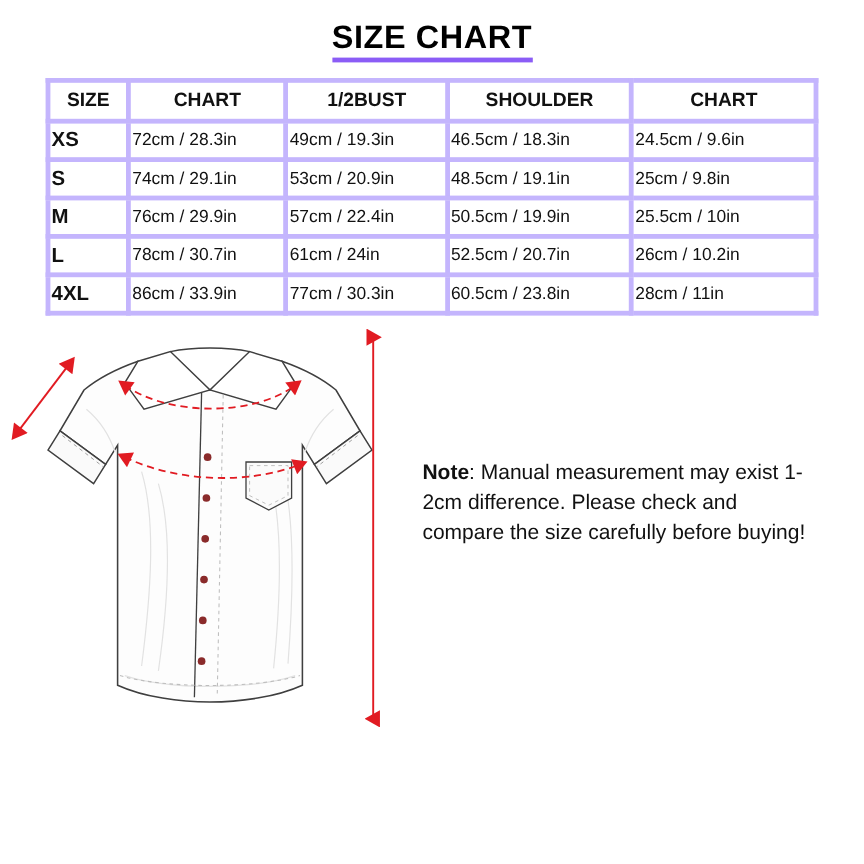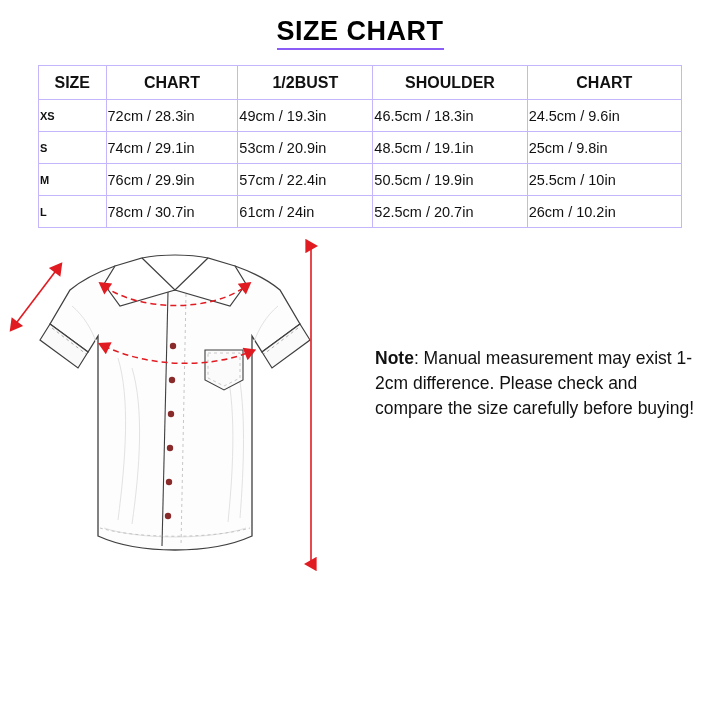--- a/index.html
+++ b/index.html
@@ -20,49 +20,49 @@
   
   .title {
     text-align: center;
     font-size: 27px;
     font-weight: bold;
     letter-spacing: 0.5px;
     padding-top: 16px;
     color: #000;
   }
   .title span {
-    border-bottom: 2px solid #8b5cf6;
+    border-bottom: 4px solid #8b5cf6;
     padding-bottom: 2px;
   }
 
   
   .table-wrap {
     padding: 18px 38px 0 38px;
   }
   table.size-chart {
     border-collapse: collapse;
     width: 100%;
     table-layout: fixed;
   }
   table.size-chart th,
   table.size-chart td {
-    border: 1px solid #c4b5fd;
+    border: 4px solid #c4b5fd;
     vertical-align: middle;
     height: 32px;
     font-size: 14.5px;
     color: #111;
   }
   table.size-chart thead th {
     font-size: 16px;
     font-weight: bold;
     height: 34px;
   }
   table.size-chart tbody td:first-child {
     font-weight: bold;
-    font-size: 11px;
+    font-size: 17px;
   }
   col.c-size { width: 10.5%; }
   col.c-len  { width: 20.5%; }
   col.c-bust { width: 21%; }
   col.c-shou { width: 24%; }
   col.c-slev { width: 24%; }
 
   
   .lower {
     position: relative;
@@ -76,21 +76,20 @@
     height: 360px;
   }
   .note {
     position: absolute;
     left: 352px;
     top: 118px;
     width: 330px;
     font-size: 17.5px;
     line-height: 1.42;
     color: #111;
-    margin-left: 23px;
   }
   .note b { font-weight: bold; }
 </style>
 </head>
 <body>
 
 <div class="title">
   <span>SIZE CHART</span>
 </div>
 
@@ -133,20 +132,27 @@
         <td>57cm / 22.4in</td>
         <td>50.5cm / 19.9in</td>
         <td>25.5cm / 10in</td>
       </tr>
       <tr>
         <td>L</td>
         <td>78cm / 30.7in</td>
         <td>61cm / 24in</td>
         <td>52.5cm / 20.7in</td>
         <td>26cm / 10.2in</td>
+      </tr>
+      <tr>
+        <td>4XL</td>
+        <td>86cm / 33.9in</td>
+        <td>77cm / 30.3in</td>
+        <td>60.5cm / 23.8in</td>
+        <td>28cm / 11in</td>
       </tr>
     </tbody>
   </table>
 </div>
 
 <div class="lower">
 
   <div class="shirt-area">
     <svg width="350" height="360" viewBox="0 0 350 360">
 

